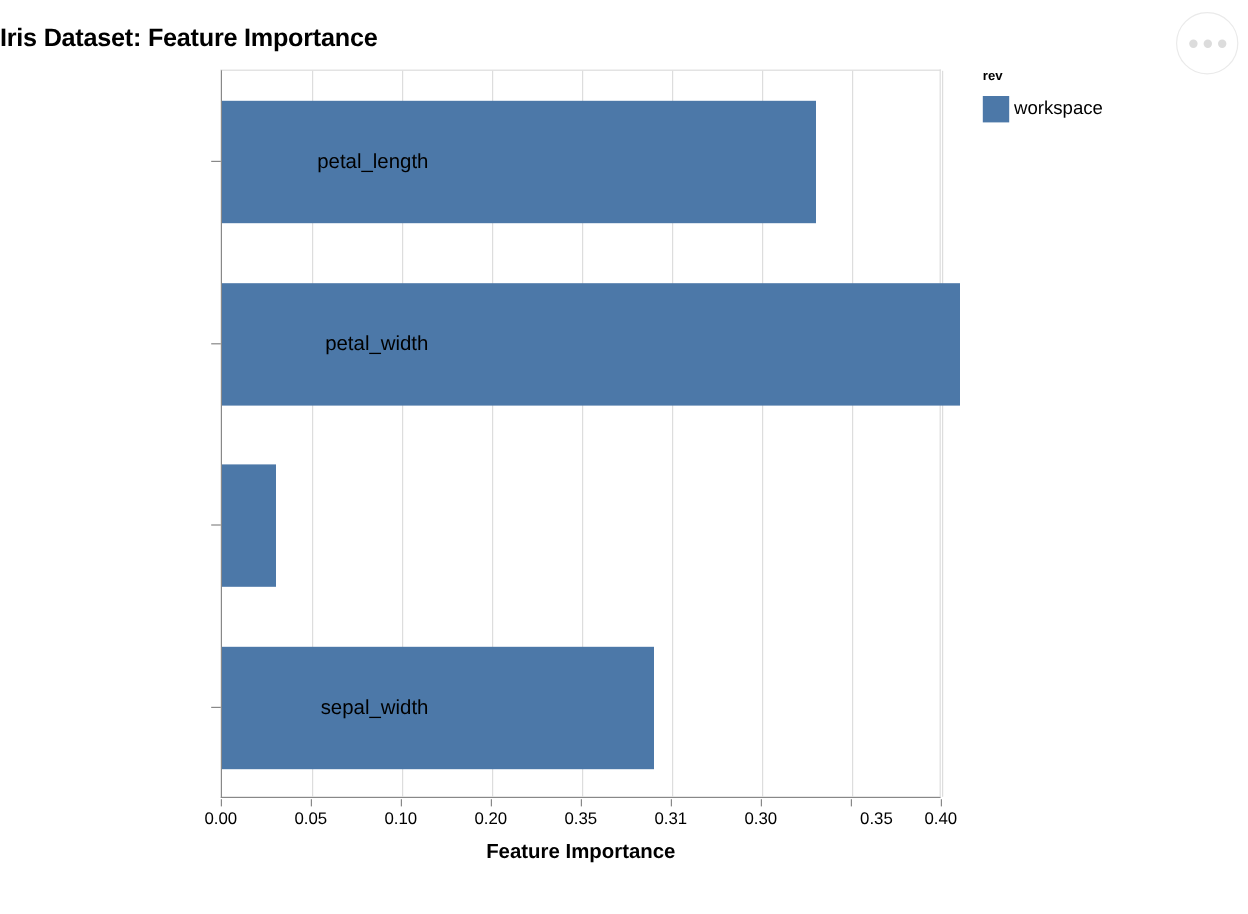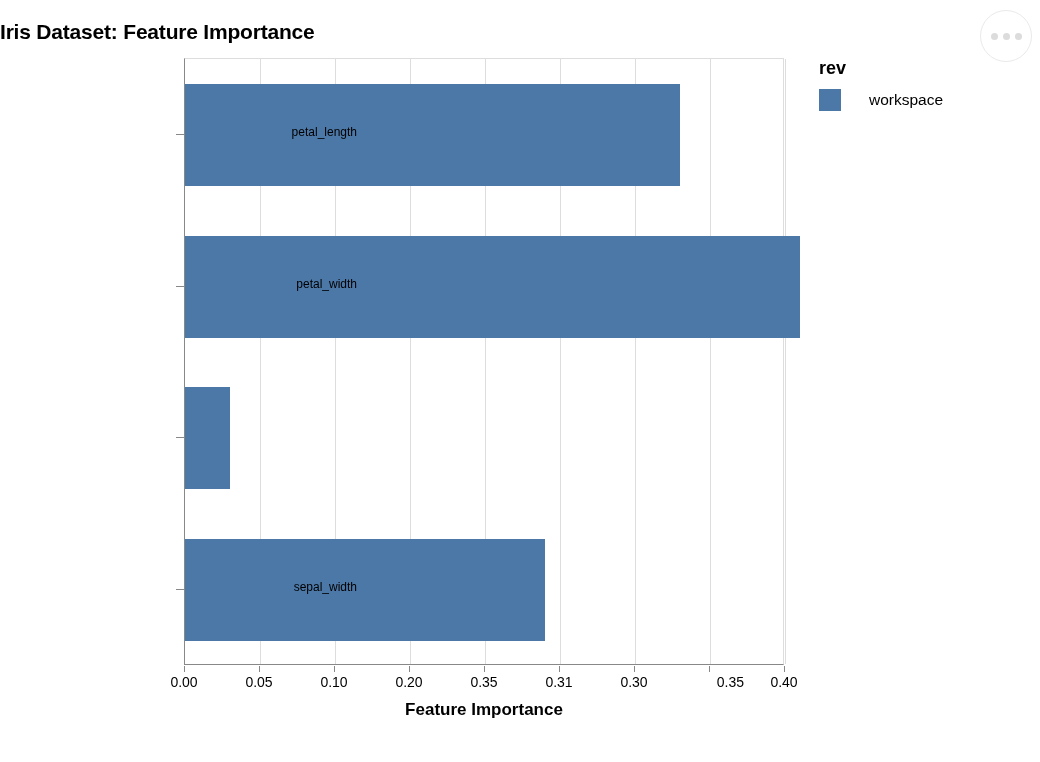--- a/index.html
+++ b/index.html
@@ -103,45 +103,45 @@
     position: absolute;
     left: 176px;
     width: 8px; height: 1px;
     background: #888888;
   }
   .y-tick-label {
     position: absolute;
     right: 0;
     width: 250px;
     text-align: right;
-    font-size: 12px;
+    font-size: 17px;
     color: #000000;
   }
   #y-tick-labels {
     position: absolute;
     left: -78px; top: 0;
     width: 250px; height: 607px;
   }
 
   
   #legend {
     position: absolute;
     left: 819px; top: 58px;
     width: 180px;
   }
   #legend-title {
-    font-size: 18px;
+    font-size: 11px;
     font-weight: bold;
     color: #000000;
     margin-bottom: 10px;
   }
   .legend-item {
     display: flex;
     align-items: center;
-    gap: 28px;
+    gap: 4px;
     cursor: pointer;
   }
   .legend-swatch {
     width: 22px; height: 22px;
     background: #4c78a8;
   }
   .legend-label {
     font-size: 15.5px;
     color: #000000;
   }

